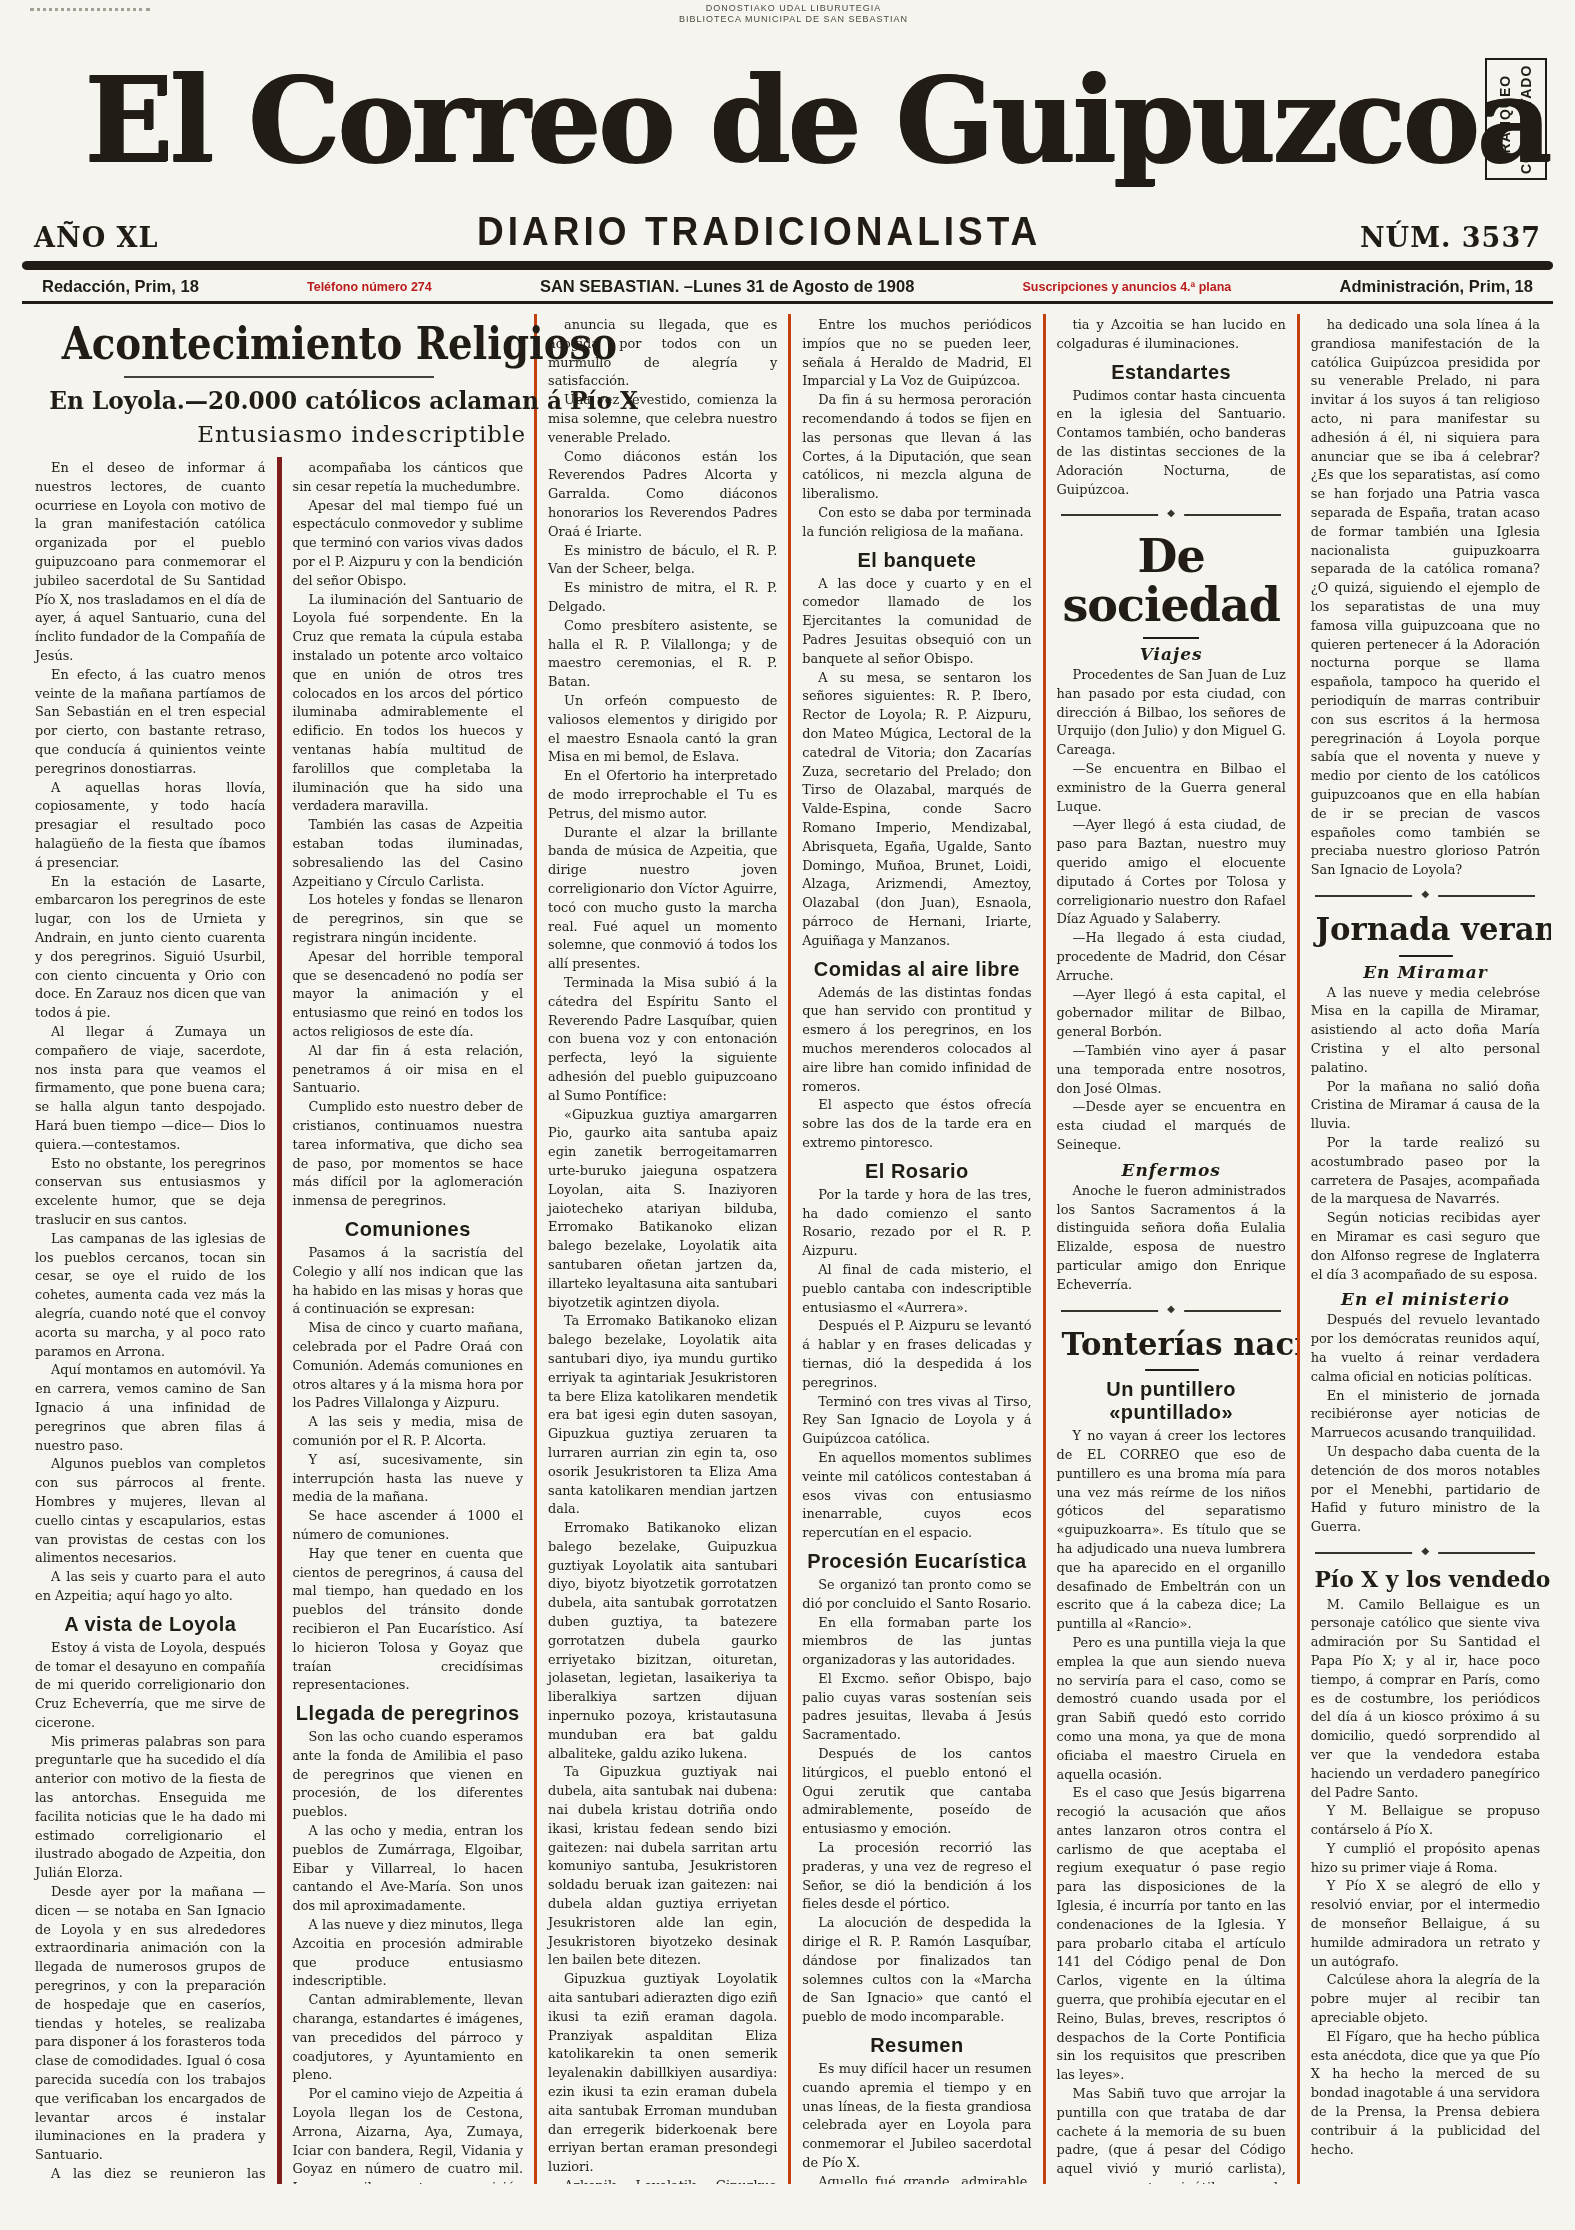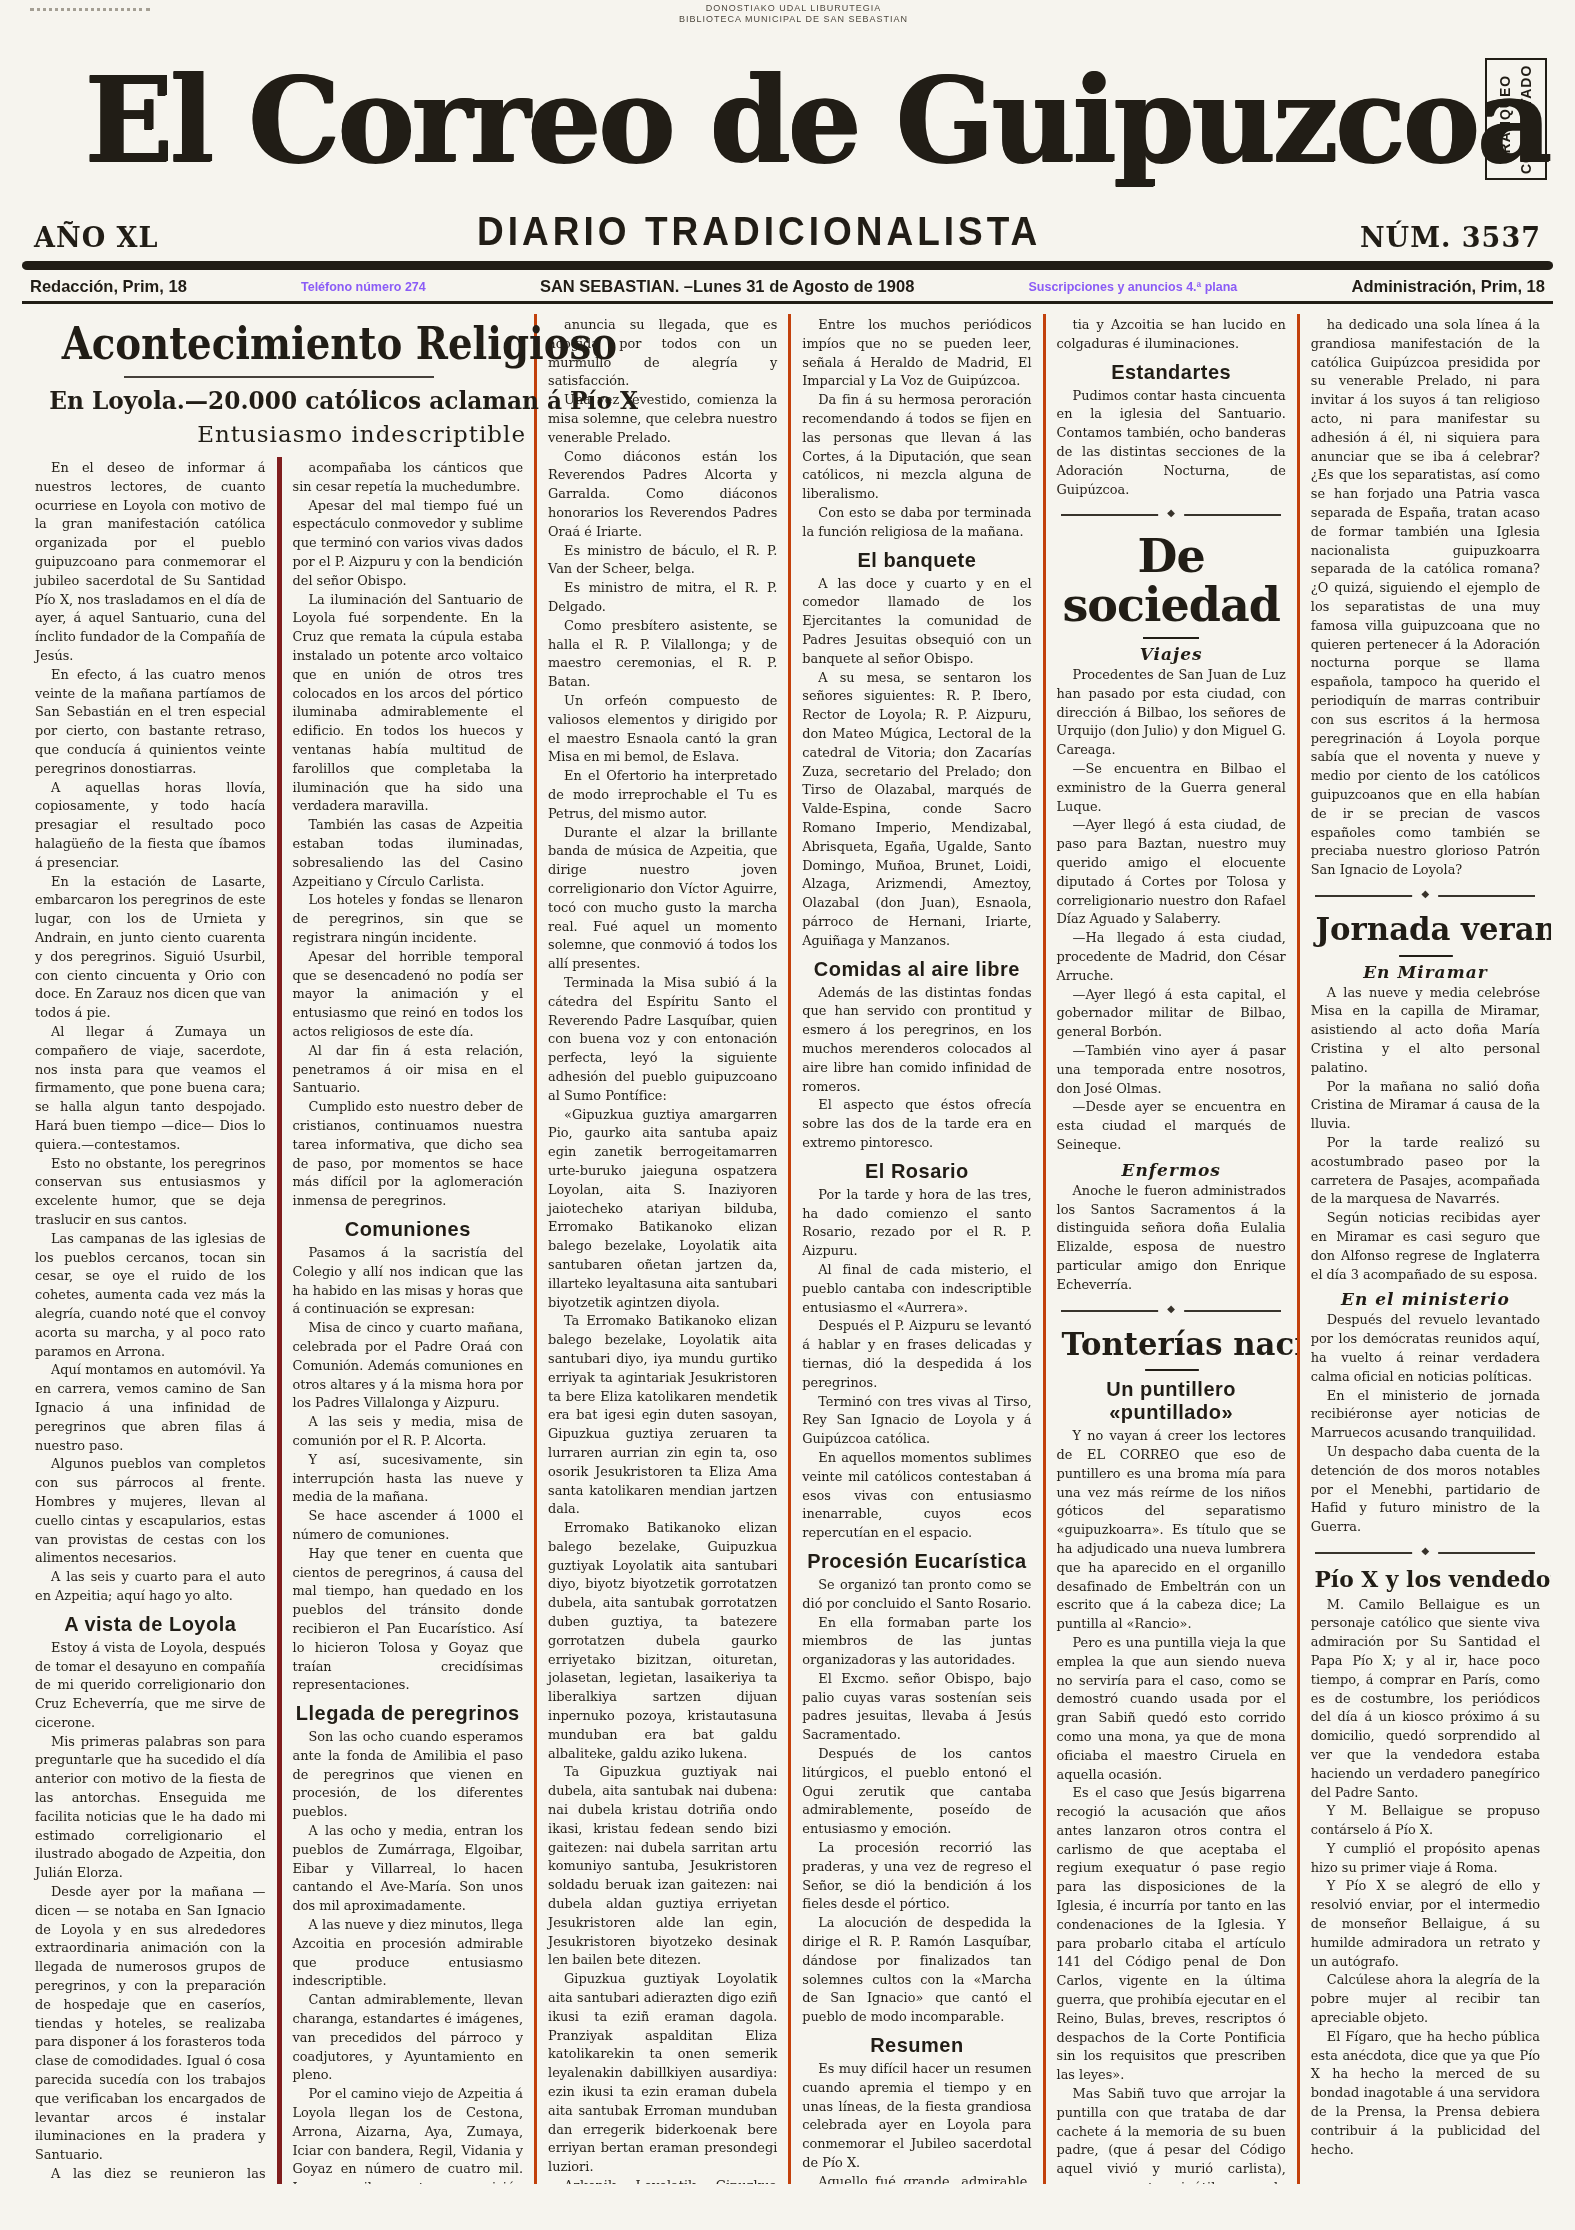--- a/index.html
+++ b/index.html
@@ -32,23 +32,23 @@
     text-shadow:1.5px 0 0 currentColor, 0 1px 0 currentColor;
   }
   .row1{ display:flex; align-items:flex-end; justify-content:space-between;
     padding:0 34px; margin-top:6px; }
   .row1 .yr,.row1 .num{ font-weight:bold; font-size:27px; letter-spacing:1px; }
   .row1 .subt{ font-family:"Liberation Sans", sans-serif; font-weight:bold;
     font-size:37px; letter-spacing:4px; transform:scaleY(1.08); }
   .bar-thick{ height:9px; background:var(--ink); margin:8px 22px 0;
     border-radius:5px/4px; }
   .row2{ display:flex; align-items:center; justify-content:space-between;
-    padding:7px 30px 5px; }
+    padding:7px 42px 5px; }
   .row2 .b{ font-weight:bold; font-size:16.5px; font-family:"Liberation Sans", sans-serif; }
-  .row2 .s{ font-size:12.5px; font-weight:bold; color:#8b5cf6; font-family:"Liberation Sans", sans-serif; }
+  .row2 .s{ font-size:12.5px; font-weight:bold; color:#b91c1c; font-family:"Liberation Sans", sans-serif; }
   .bar-thin{ height:3px; background:var(--ink); margin:0 22px 0; }
 
   
   .cols{ display:flex; height:1880px; padding:10px 24px 0; align-items:stretch; }
   .colgroup{ width:33.4%; display:flex; flex-direction:column; }
   .cols > * + *{ border-left:3px solid #c2410c; }
   .twocol{ display:flex; flex:1; min-height:0; }
   .twocol .col + .col{ border-left:5px solid #7f1d1d; }
   .col{ flex:1; min-width:0; padding:2px 11px 0; overflow:hidden; }
 

